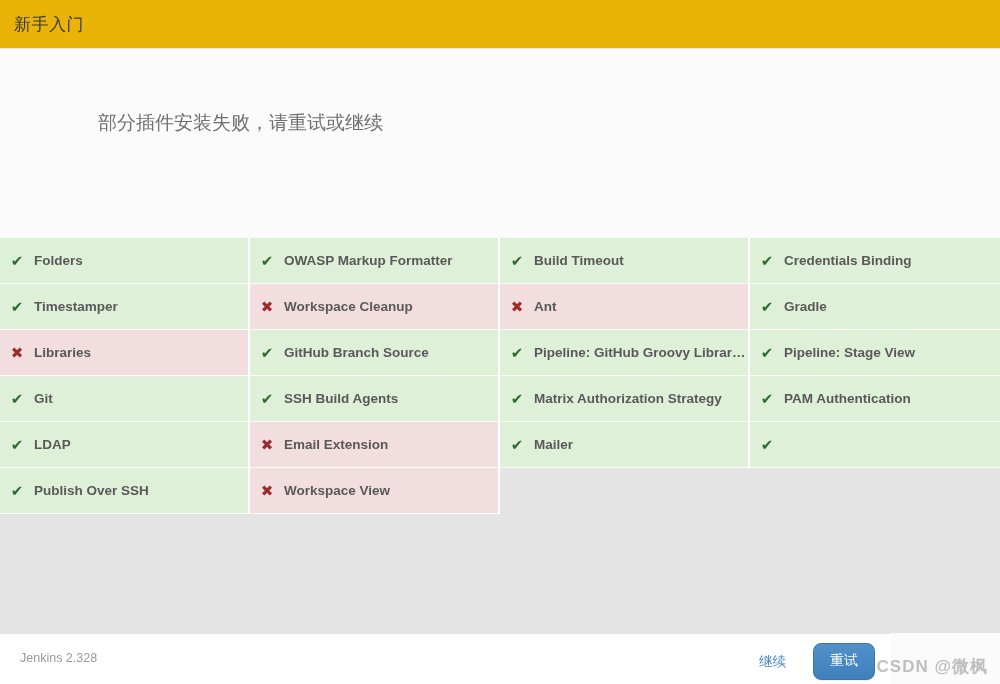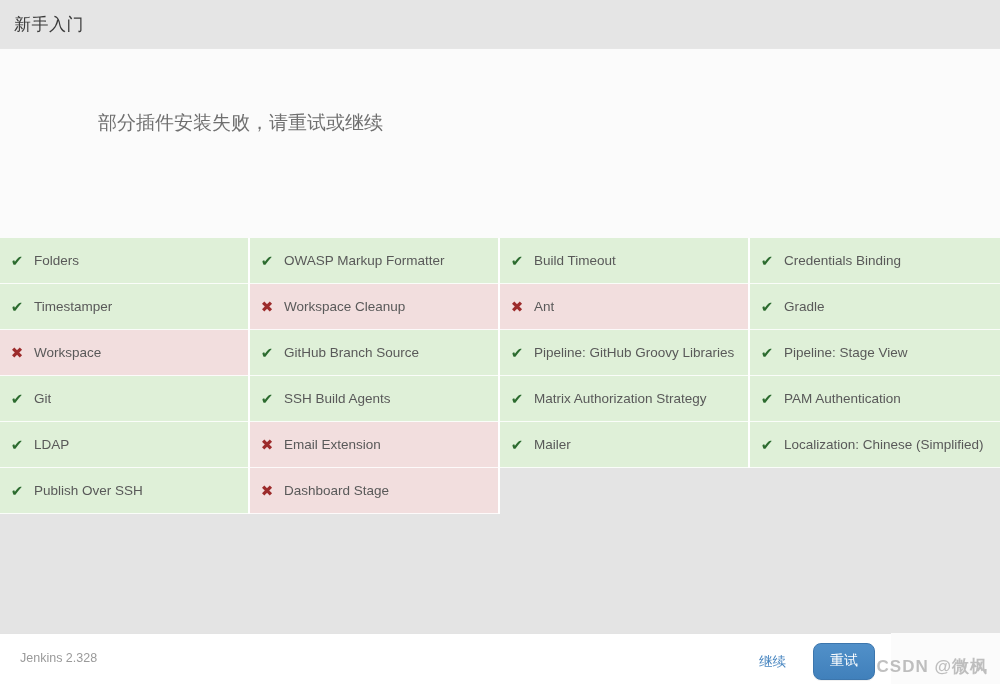--- a/index.html
+++ b/index.html
@@ -20,21 +20,21 @@
     height: 684px;
     background: #fbfbfb;
   }
 
   
   .topbar {
     position: absolute;
     left: 0; top: 0;
     width: 1000px;
     height: 49px;
-    background: #e5e5e5;
+    background: #eab308;
     border-bottom: 1px solid #e6e6e6;
     box-sizing: border-box;
   }
   .topbar-title {
     position: absolute;
     left: 14px;
     top: 13px;
     font-size: 17px;
     color: #3b3b3b;
     letter-spacing: 0.5px;
@@ -144,20 +144,21 @@
   }
   .status-icon.ok  { color: #2c6b2f; }
   .status-icon.fail{ color: #9c2b2b; }
   .plugin-name {
     margin-left: 6px;
     font-size: 13.5px;
     color: #595959;
     white-space: nowrap;
     overflow: hidden;
     text-overflow: ellipsis;
+    font-weight: bold;
   }
 
   
   .grid-bg {
     position: absolute;
     left: 0;
     top: 188px;
     width: 1000px;
     height: 395px;
     background: #e4e4e4;
@@ -242,21 +243,21 @@
           <div class="plugin-row ok">
             <span class="status-icon ok">✔</span>
             <span class="plugin-name">Folders</span>
           </div>
           <div class="plugin-row ok">
             <span class="status-icon ok">✔</span>
             <span class="plugin-name">Timestamper</span>
           </div>
           <div class="plugin-row fail">
             <span class="status-icon fail">✖</span>
-            <span class="plugin-name">Workspace</span>
+            <span class="plugin-name">Libraries</span>
           </div>
           <div class="plugin-row ok">
             <span class="status-icon ok">✔</span>
             <span class="plugin-name">Git</span>
           </div>
           <div class="plugin-row ok">
             <span class="status-icon ok">✔</span>
             <span class="plugin-name">LDAP</span>
           </div>
           <div class="plugin-row ok">
@@ -280,21 +281,21 @@
           <div class="plugin-row ok">
             <span class="status-icon ok">✔</span>
             <span class="plugin-name">SSH Build Agents</span>
           </div>
           <div class="plugin-row fail">
             <span class="status-icon fail">✖</span>
             <span class="plugin-name">Email Extension</span>
           </div>
           <div class="plugin-row fail">
             <span class="status-icon fail">✖</span>
-            <span class="plugin-name">Dashboard Stage</span>
+            <span class="plugin-name">Workspace View</span>
           </div>
         </div>
         <div class="plugin-col">
           <div class="plugin-row ok">
             <span class="status-icon ok">✔</span>
             <span class="plugin-name">Build Timeout</span>
           </div>
           <div class="plugin-row fail">
             <span class="status-icon fail">✖</span>
             <span class="plugin-name">Ant</span>
@@ -324,21 +325,20 @@
           <div class="plugin-row ok">
             <span class="status-icon ok">✔</span>
             <span class="plugin-name">Pipeline: Stage View</span>
           </div>
           <div class="plugin-row ok">
             <span class="status-icon ok">✔</span>
             <span class="plugin-name">PAM Authentication</span>
           </div>
           <div class="plugin-row ok">
             <span class="status-icon ok">✔</span>
-            <span class="plugin-name">Localization: Chinese (Simplified)</span>
           </div>
         </div>
       </div>
 
   </div>
 
   <div class="footer">
     <div class="footer-version">Jenkins 2.328</div>
     <div class="footer-actions">
       <a class="link-continue">继续</a>

